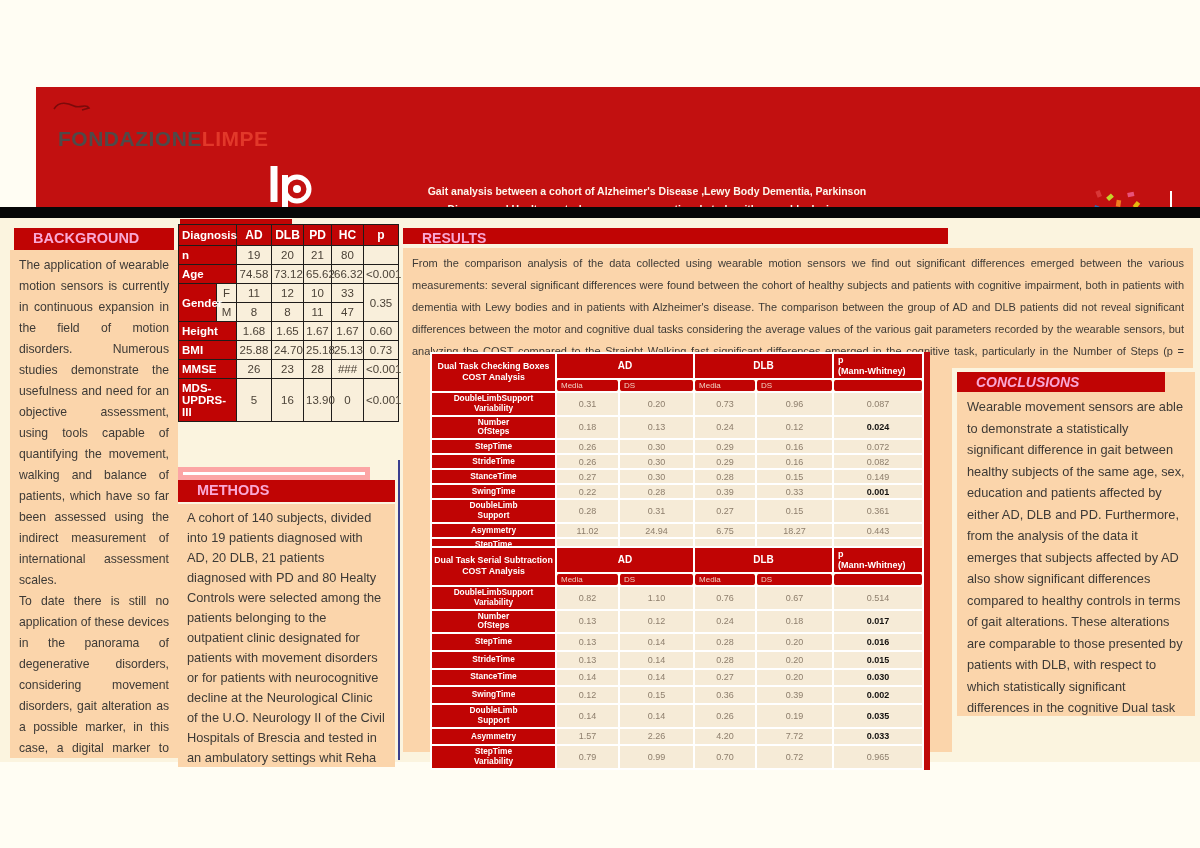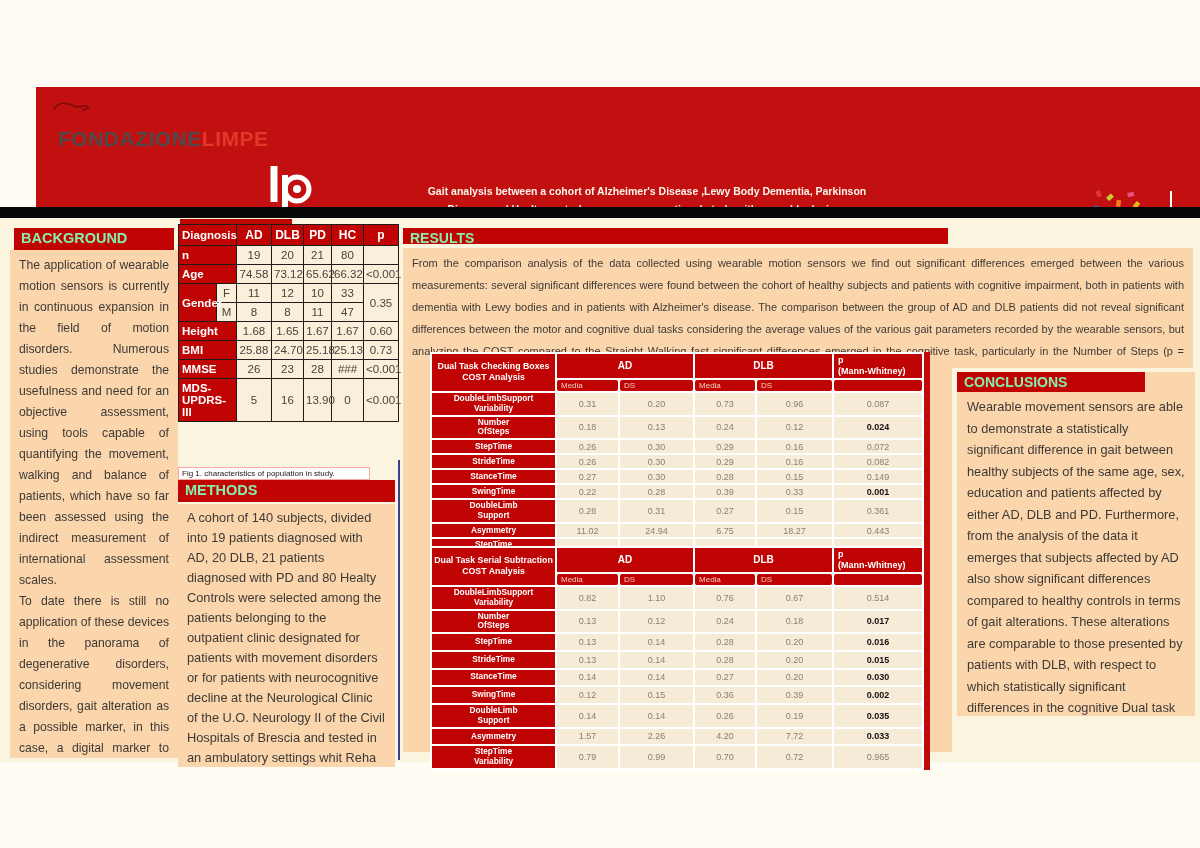--- a/index.html
+++ b/index.html
@@ -29,36 +29,36 @@
   
   #unibs{left:998px;top:94px;width:200px;height:112px;}
   #unibs .four{position:absolute;left:0;top:14px;font-size:62px;font-weight:bold;color:#1d4872;font-family:"DejaVu Sans",sans-serif;}
   #mosaic-svg{position:absolute;left:24px;top:0;}
   #unibs .usep{position:absolute;left:136px;top:10px;width:2px;height:88px;background:#ffffff;}
   #unibs .utext{position:absolute;left:146px;top:26px;color:#ffffff;font-size:13px;font-weight:bold;letter-spacing:.6px;line-height:17px;}
 
   .scribble{left:16px;top:98px;}
 
   
-  .sechead{background:#c00404;color:#86efac;font-weight:bold;font-size:14.5px;padding:2px 7px;box-sizing:border-box;font-family:"Liberation Sans",sans-serif;}
+  .sechead{background:#c00404;color:#f9a8d4;font-weight:bold;font-size:14.5px;padding:2px 19px;box-sizing:border-box;font-family:"Liberation Sans",sans-serif;}
   .peach{background:#fbd5ab;box-sizing:border-box;}
 
   
   #bg-head{left:14px;top:228px;width:160px;height:22px;}
   #bg-panel{left:10px;top:250px;width:168px;height:508px;padding:5px 9px;overflow:hidden;}
   #bg-panel .ptext{font-size:12.2px;line-height:21px;color:#3d3a36;text-align:justify;}
 
   
   #demo-strip{left:180px;top:219px;width:112px;height:5px;background:#c00404;}
   #demo-table{position:absolute;left:178px;top:224px;width:220px;border-collapse:collapse;table-layout:fixed;}
   #demo-table th,#demo-table td{border:1.5px solid #1f1c1a;padding:3px 2px;}
   #demo-table .dlabel{background:#c00404;color:#fff;font-weight:bold;font-size:11.5px;text-align:left;padding-left:3px;}
   #demo-table .dcol{background:#c00404;color:#fff;font-weight:bold;font-size:12px;text-align:center;}
   #demo-table .dval,#demo-table .dsub{background:#f9efdb;color:#4b4237;font-size:11.5px;text-align:center;}
-  #fig1-cap{left:178px;top:467px;width:192px;height:13px;background:#ffffff;border:1px solid #fca5a5;font-size:8px;color:#20150d;padding:1px 3px;box-sizing:border-box;white-space:nowrap;overflow:hidden;}
+  #fig1-cap{left:178px;top:467px;width:192px;height:13px;background:#ffffff;border:5px solid #fca5a5;font-size:8px;color:#20150d;padding:1px 3px;box-sizing:border-box;white-space:nowrap;overflow:hidden;}
 
   
   #me-head{left:178px;top:480px;width:217px;height:22px;}
   #me-panel{left:178px;top:504px;width:217px;height:263px;padding:4px 9px;overflow:hidden;}
   #me-panel .ptext{font-size:12.8px;line-height:20px;color:#3d3a36;text-align:left;}
 
   #divider{left:398px;top:460px;width:2px;height:300px;background:#3a3f8e;}
 
   
   #re-head{left:403px;top:228px;width:545px;height:16px;font-size:14px;}
@@ -76,21 +76,21 @@
   .cost .cp{background:#c00404;color:#fff;font-weight:bold;font-size:9px;text-align:left;white-space:pre-line;line-height:1.2;padding-left:4px;}
   .cost .csub{background:#c00404;color:#f0cfc0;font-size:8px;font-weight:normal;text-align:left;padding:1px 0 1px 4px;border-radius:6px;}
   .cost .clabel{background:#c00404;color:#fff;font-weight:bold;font-size:8.3px;text-align:center;white-space:pre-line;line-height:1.2;padding:1px;}
   .cost .cval{background:#f6ebd7;color:#8d7e6c;font-size:9px;text-align:center;padding:1.5px 2px;}
   #cost-table-1 .cval{padding:2.8px 2px;}
   .cost .sig{color:#141210;font-weight:bold;margin-left:18px;}
   #tab-cap{left:430px;top:737px;width:500px;height:13px;background:#ffffff;border:1px solid #d9b9a0;font-size:8px;color:#20150d;padding:1px 4px;box-sizing:border-box;white-space:nowrap;overflow:hidden;}
 
   
   #co-panel{left:957px;top:372px;width:238px;height:344px;padding:24px 10px 4px 10px;overflow:hidden;}
-  #co-head{left:957px;top:372px;width:188px;height:20px;font-size:14px;}
+  #co-head{left:957px;top:372px;width:208px;height:20px;font-size:14px;font-style:italic;}
   #co-panel .ptext{font-size:12.8px;line-height:21.5px;color:#3d3a36;text-align:left;}
 </style>
 </head>
 <body>
 
 <div id="poster">
 
   <div class="abs" id="banner">
     <svg class="abs scribble" style="left:16px;top:11px;" width="40" height="16" viewBox="0 0 40 16">
       <path d="M2 11 C7 3, 16 5, 22 8 S 34 5, 37 10 L 30 12" stroke="#7c0a0a" stroke-width="1.6" fill="none"></path>

